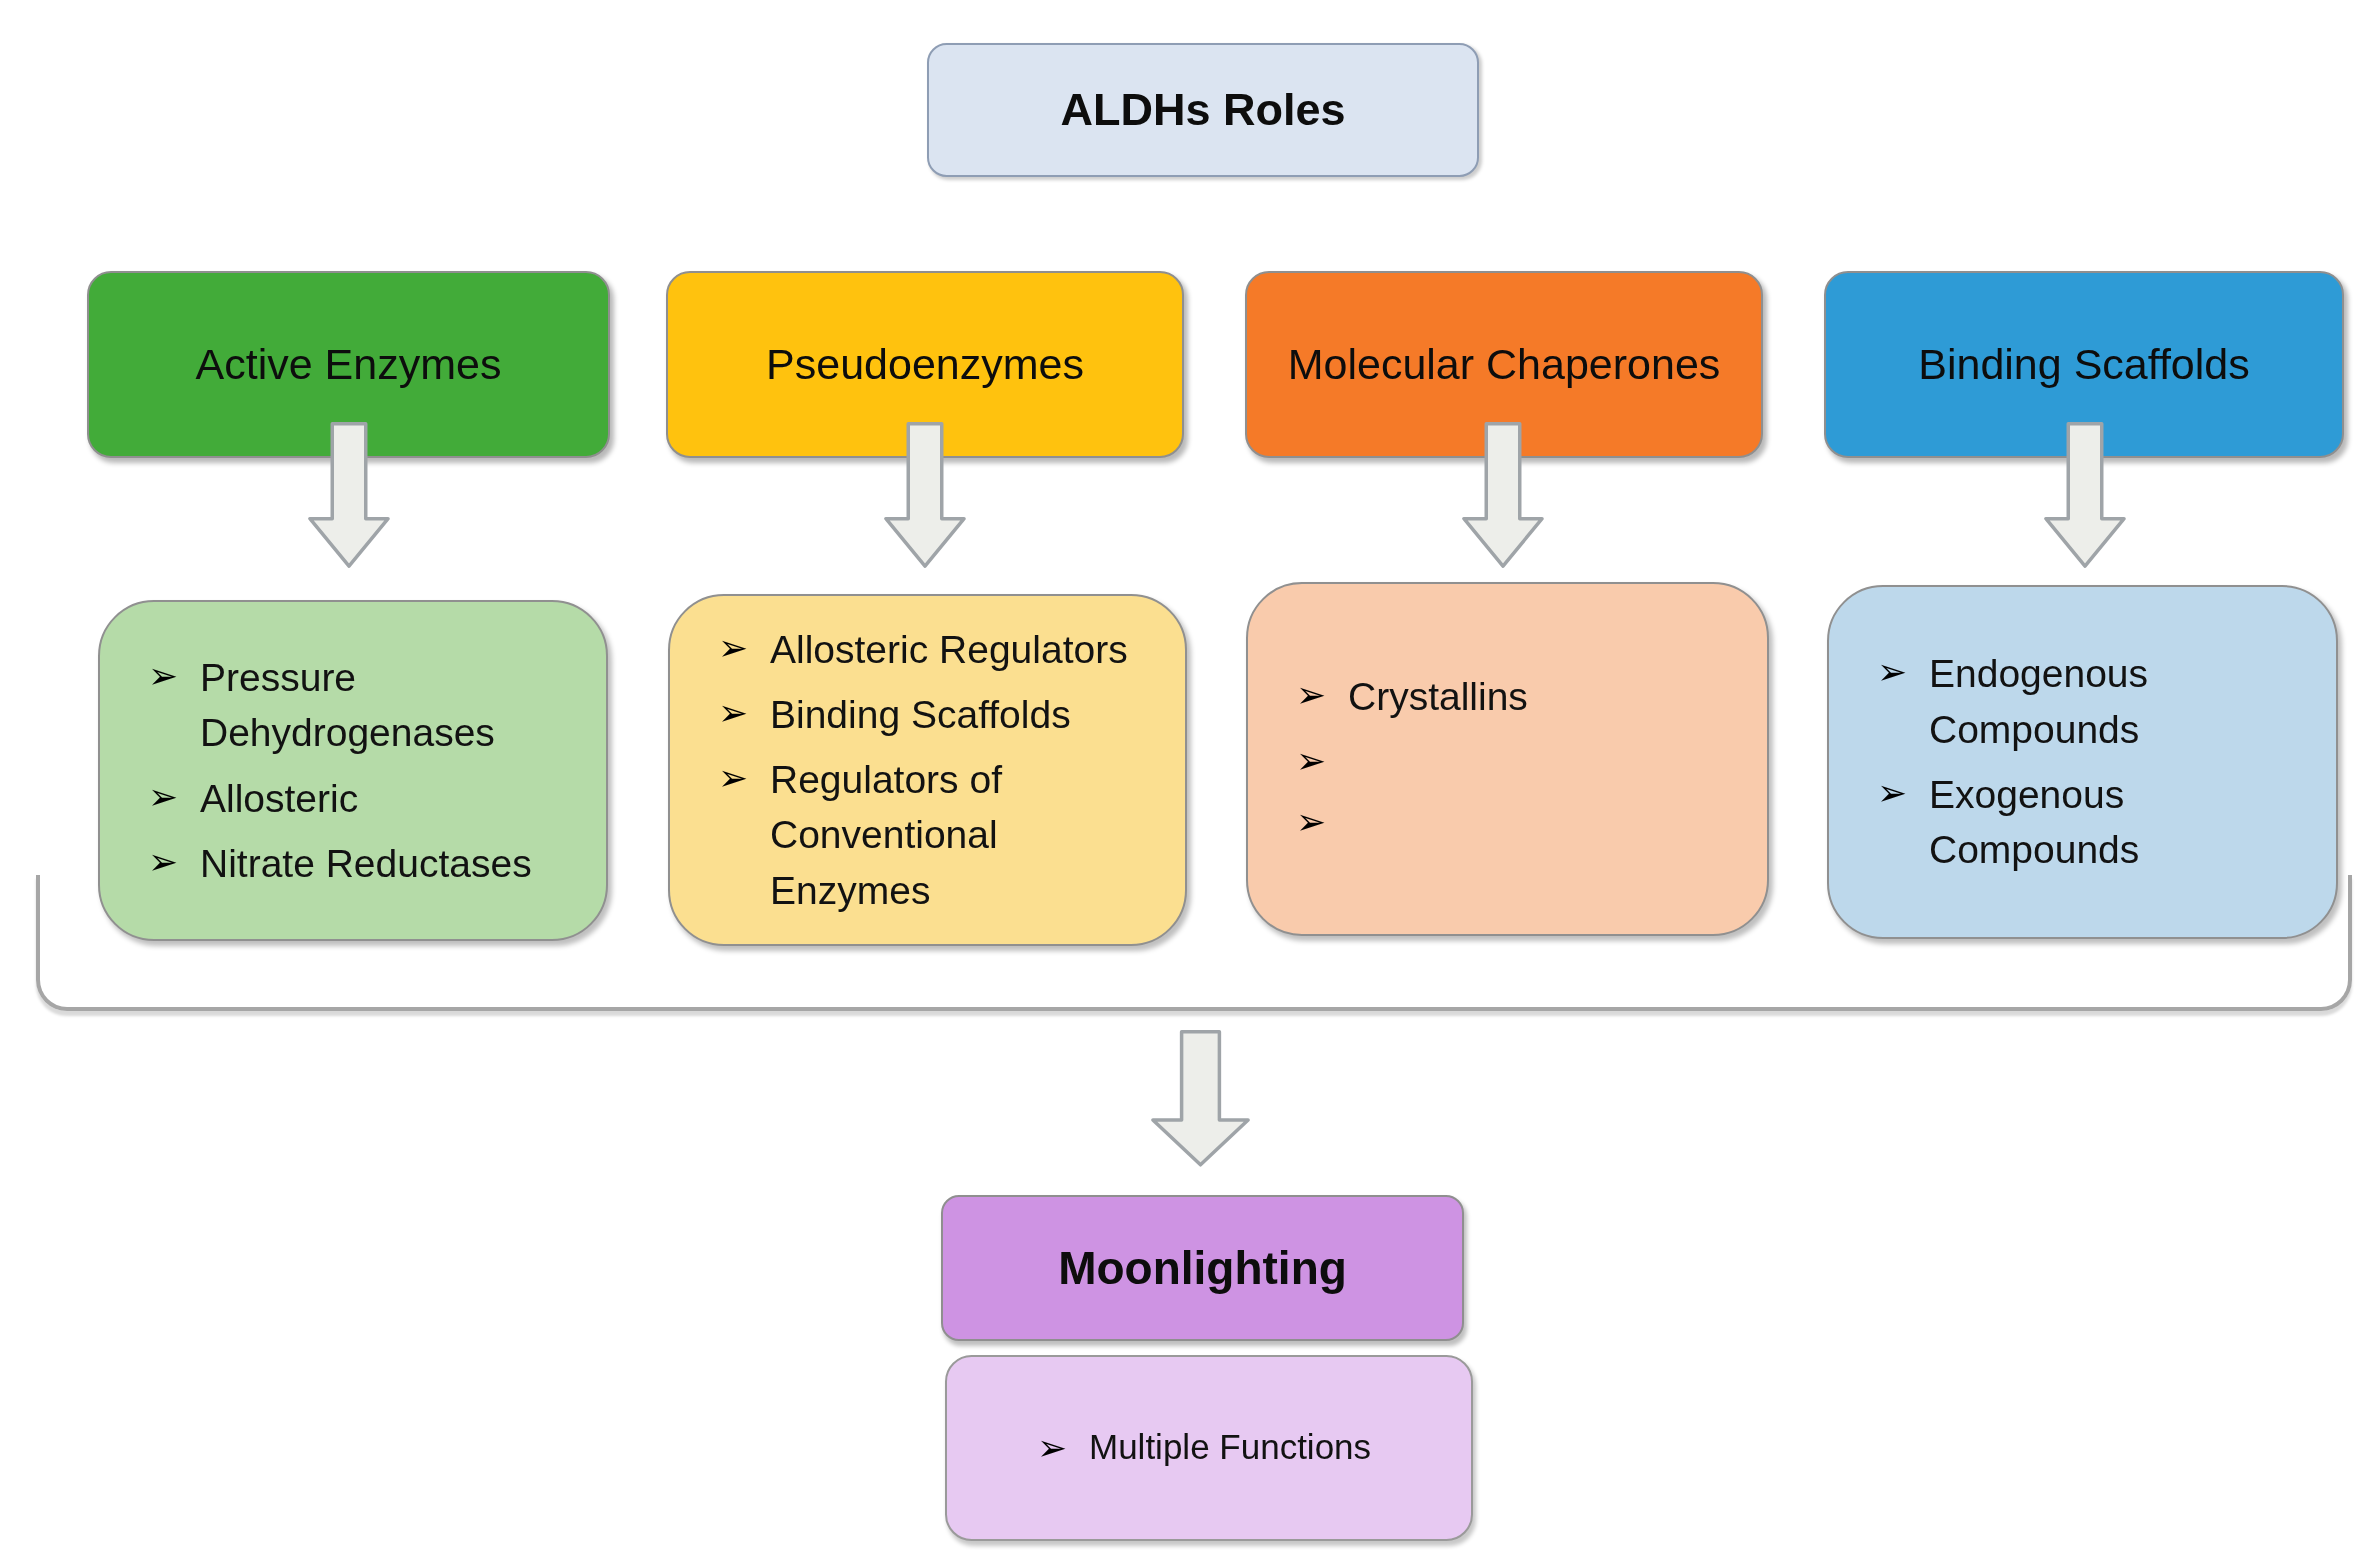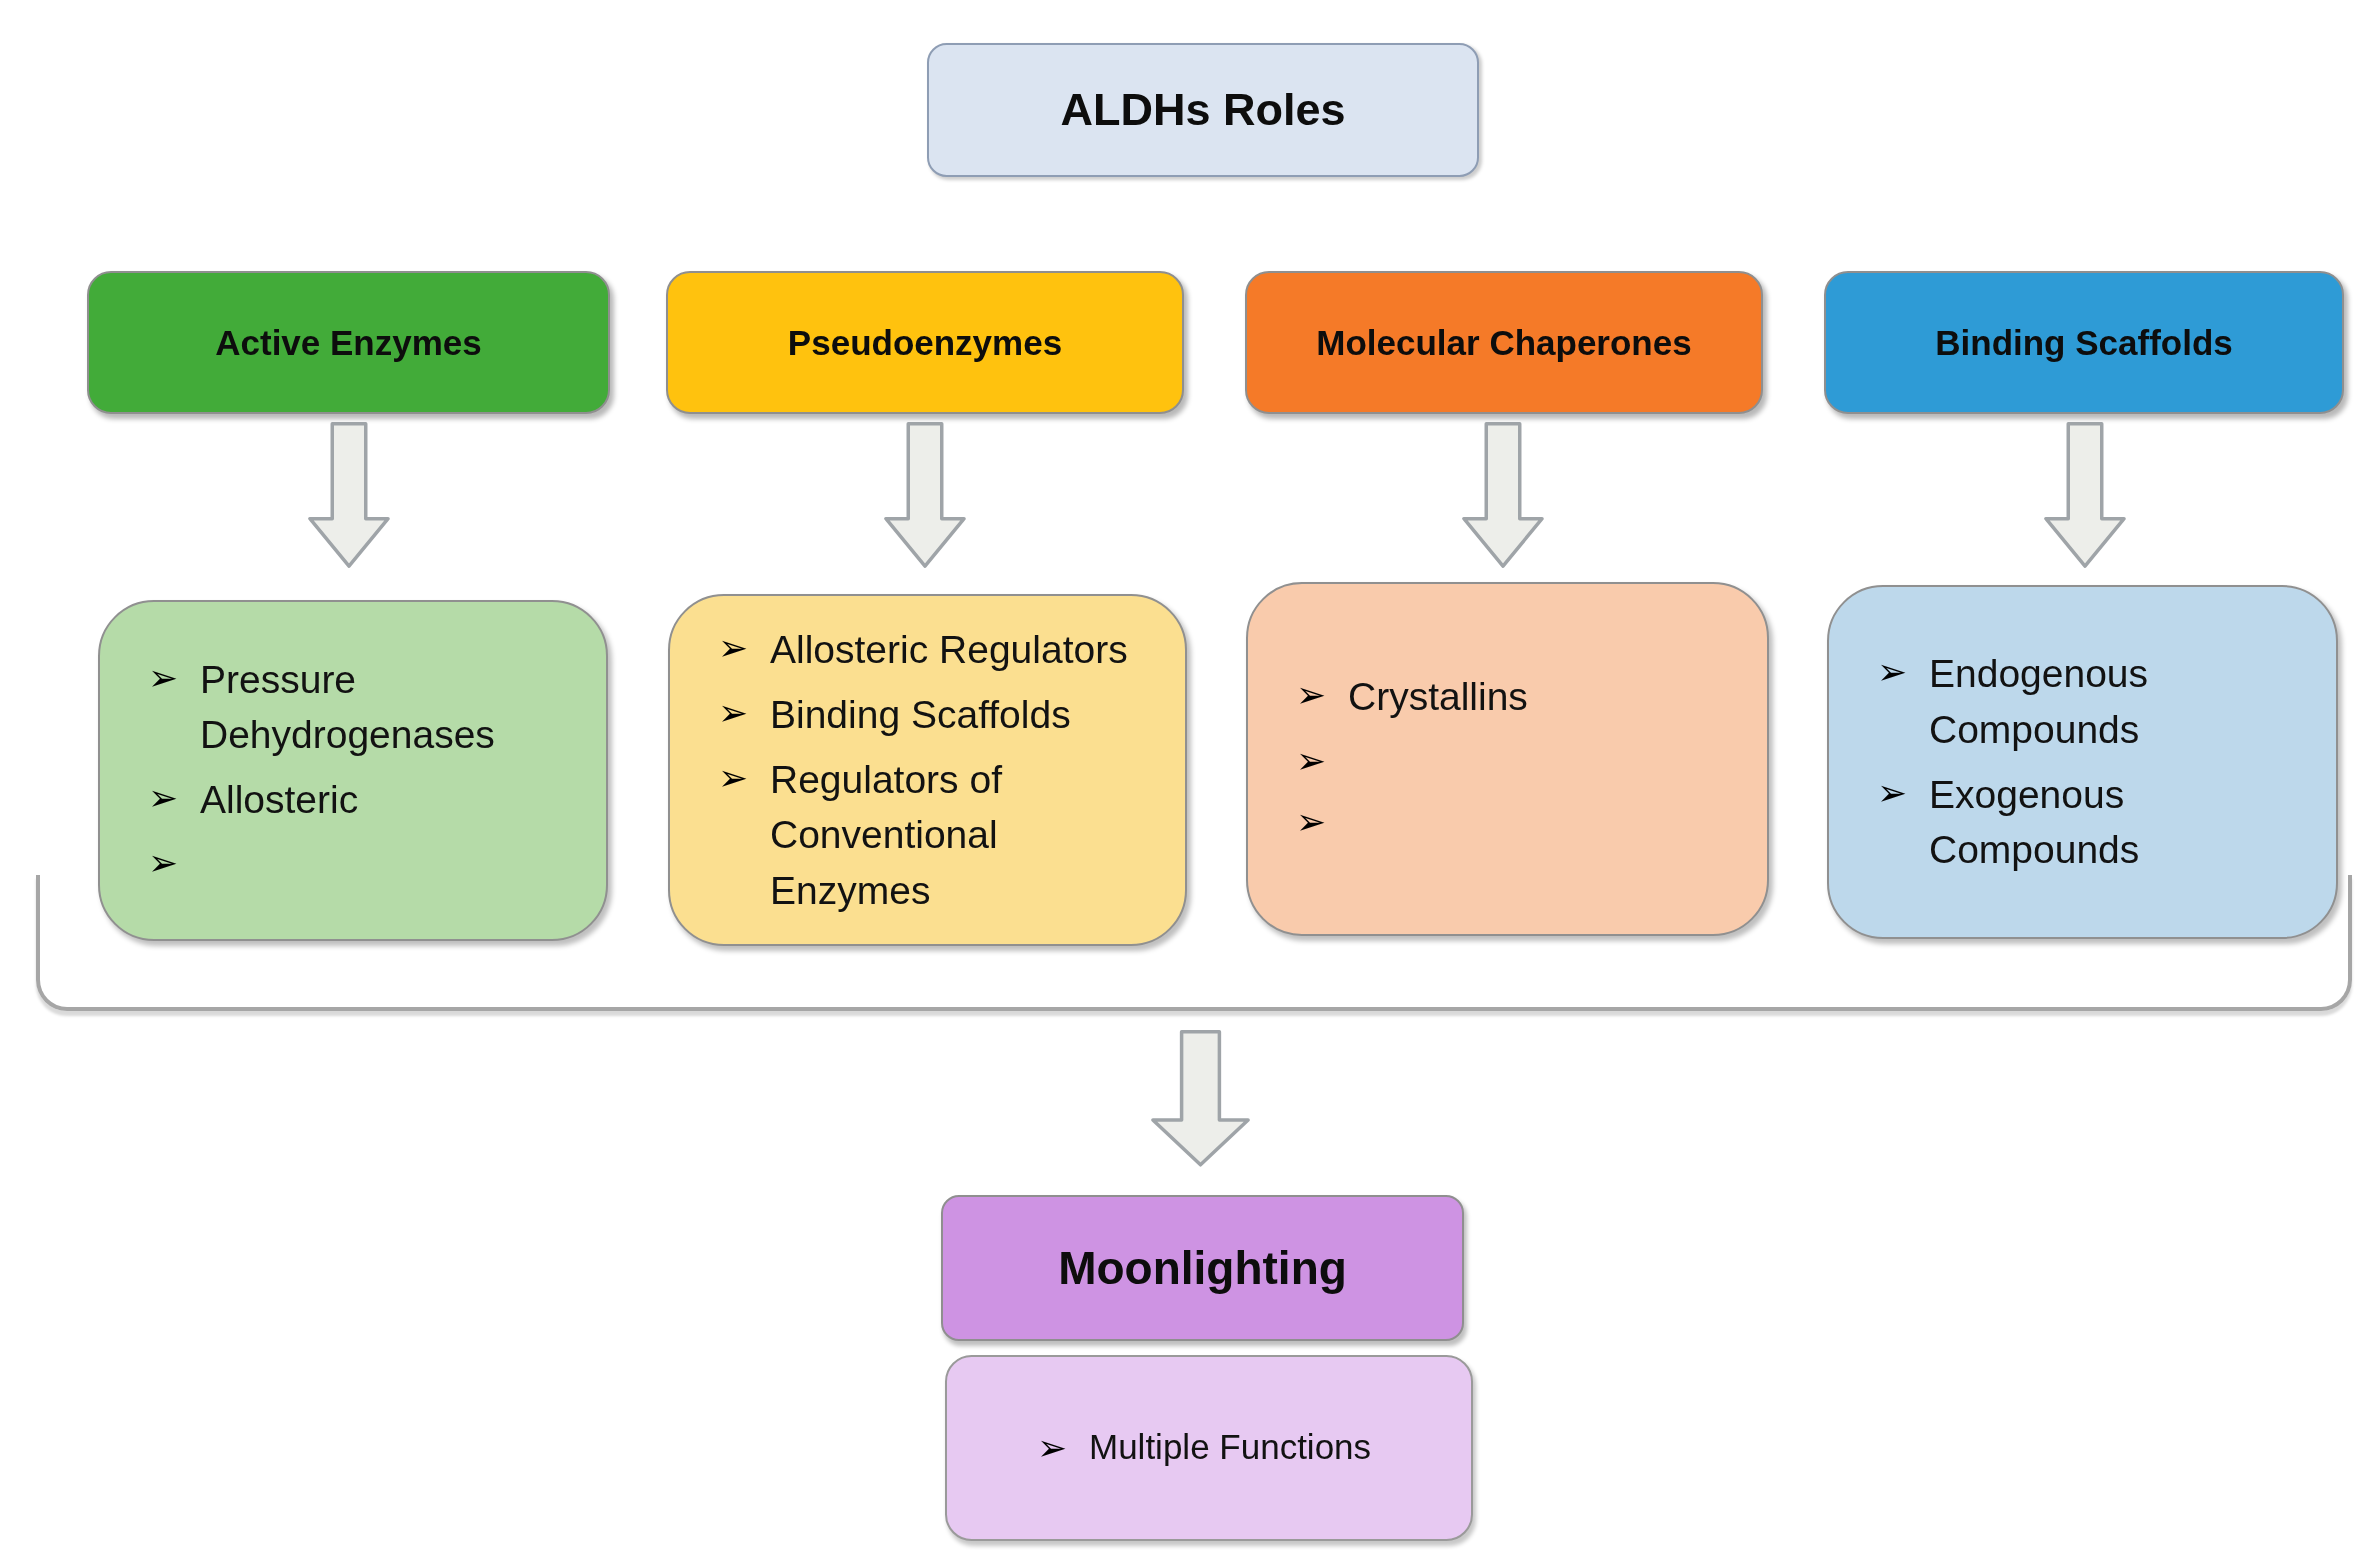--- a/index.html
+++ b/index.html
@@ -25,24 +25,24 @@
     color: #0d0d0d;
   }
   .title-box {
     left: 927px; top: 43px; width: 552px; height: 134px;
     border: 2.1px solid #8e9db4;
     border-radius: 19.6px;
     font-size: 45px; font-weight: 700;
     box-shadow: 2.1px 2.8px 3.5px rgba(0,0,0,0.20);
   }
   .header-box {
-    top: 271px; height: 143px;
+    top: 271px; height: 187px;
     border: 2.1px solid #8f8f8f;
     border-radius: 24px;
-    font-size: 35px; font-weight: 700;
+    font-size: 43px; font-weight: 400;
     white-space: nowrap;
     box-shadow: 3.5px 4.9px 4.9px rgba(0,0,0,0.28);
   }
   .detail-box {
     border: 2.1px solid #909090;
     border-radius: 56px;
     box-shadow: 3.5px 4.9px 4.9px rgba(0,0,0,0.25);
     align-items: center;
     justify-content: flex-start;
     padding: 28px 35px 28px 48px;
@@ -124,20 +124,21 @@
               <span class="bullet">➢</span>
               <span class="item-text">Pressure
 Dehydrogenases</span>
             </div>
             <div class="item">
               <span class="bullet">➢</span>
               <span class="item-text">Allosteric</span>
             </div>
             <div class="item">
               <span class="bullet">➢</span>
+              <span class="item-text">Nitrate Reductases</span>
             </div>
           </div>
     </div>
   </div>
 
   <div>
     <div class="box header-box" style="left: 666px; width: 518px; background: rgb(255, 194, 14);">
       <span class="header-label">Pseudoenzymes</span>
     </div>
     <svg class="arrow-svg small-arrow" width="98" height="150" viewBox="0 0 140 215" style="left: 876px; top: 421px;">

